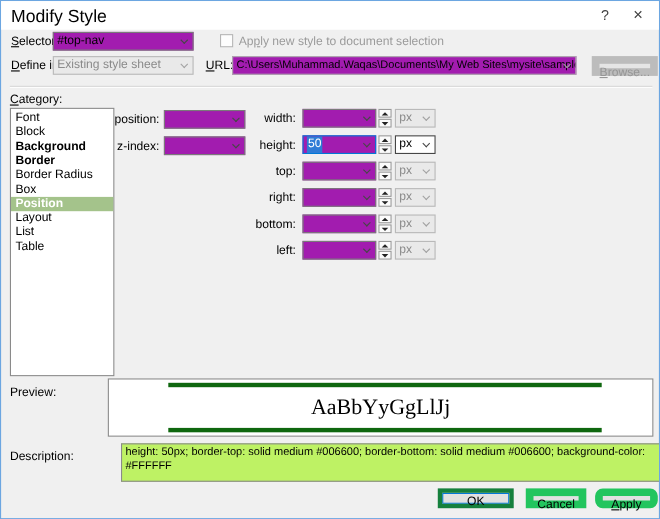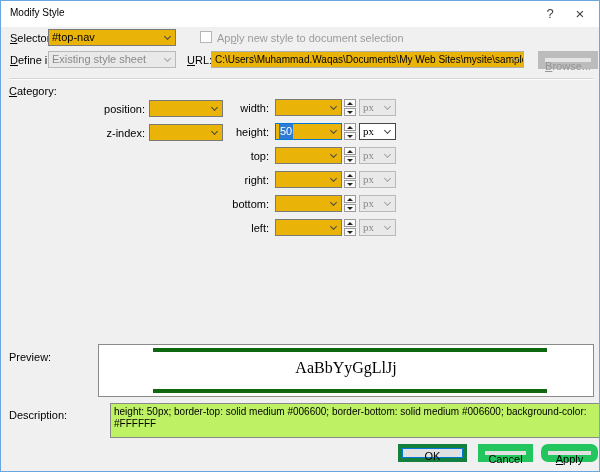--- a/index.html
+++ b/index.html
@@ -4,29 +4,29 @@
 <style>
   * { margin:0; padding:0; box-sizing:border-box; }
   html,body { width:600px; height:472px; }
   body { font-family:"Liberation Sans", sans-serif; font-size:11px; color:#000; }
 
   .dialog { position:absolute; left:0; top:0; width:600px; height:472px;
             background:#f0f0f0; border:1px solid #6ca6e1; overflow:hidden; }
 
   
   .titlebar { position:absolute; left:0; top:0; width:100%; height:26px; background:#ffffff; }
-  .title { position:absolute; left:9px; top:6px; font-size:10px; color:#000;text-align:right; }
+  .title { position:absolute; left:9px; top:6px; font-size:16px; color:#000;text-align:right; }
   .cap-btn { position:absolute; top:0; width:30px; height:25px; text-align:center;
              line-height:25px; font-size:13px; color:#404040; }
   .cap-help { right:34px; }
   .cap-close { right:4px; font-size:15px; }
 
   
   .lbl { position:absolute; white-space:nowrap; }
-  .combo { position:absolute; background:#eab308; border:1px solid #7a7a7a; height:17px;
+  .combo { position:absolute; background:#a21caf; border:1px solid #7a7a7a; height:17px;
            line-height:15px; padding:0 14px 0 3px; white-space:nowrap; overflow:hidden; }
   .combo .chev { position:absolute; right:5px; top:4px; width:5px; height:5px;
                  border-right:1px solid #474747; border-bottom:1px solid #474747;
                  transform:rotate(45deg); }
   .combo.disabled { background:#e9e9e9; border-color:#b9b9b9; color:#8a8a8a; }
   .combo.disabled .chev { border-color:#a3a3a3; }
   .combo.soft { border-color:#b0b0b0; }
   .combo.focused { border-color:#0078d7; }
   .sel-text { background:#2e7cd6; color:#fff; padding:3px 1px; }
 
@@ -53,30 +53,30 @@
   .spinner { position:absolute; width:12px; height:17px; }
   .spin-btn { position:absolute; left:0; width:12px; height:8px; background:#fbfbfb;
               border:1px solid #9a9a9a; }
   .spin-up { top:0; } .spin-dn { top:9px; }
   .tri-up { position:absolute; left:2px; top:2px; width:0; height:0;
             border-left:3px solid transparent; border-right:3px solid transparent;
             border-bottom:3px solid #222; }
   .tri-dn { position:absolute; left:2px; top:2px; width:0; height:0;
             border-left:3px solid transparent; border-right:3px solid transparent;
             border-top:3px solid #222; }
-  .ucombo { width:37px;font-family:Liberation Serif, serif; }
+  .ucombo { width:37px; }
   .ucombo.on { border-color:#464646; color:#000; background:#fff; }
 
   
   .pvbox { position:absolute; left:97px; top:343px; width:496px; height:53px;
            background:#fff; border:1px solid #8a8a8a; }
   .pv-bar { position:absolute; left:54px; width:394px; height:4px; background:#0f670f; }
   .pv-bar.top { top:3px; } .pv-bar.bottom { bottom:3px; }
   .pv-text { position:absolute; left:0; top:14px; width:100%; text-align:center;
-             font-family:"Liberation Serif", serif; font-size:16px; color:#000; }
+             font-family:"Liberation Serif", serif; font-size:20px; color:#000; }
   .descbox { position:absolute; left:109px; top:402px; width:496px; height:35px;
              background:#bef264; border:1px solid #8a8a8a; padding:2px 3px;
              font-size:10px; line-height:12px; overflow:hidden; }
 
   u { text-decoration:underline; }
   .url-combo { font-size:10px; }
 </style>
 </head>
 <body>
 
@@ -106,20 +106,32 @@
   <span class="lbl" style="left:186px; top:53px;"><u>U</u>RL:</span>
   <div class="combo soft url-combo" style="left:210px; top:50px; width:313px;">
     <span>C:\Users\Muhammad.Waqas\Documents\My Web Sites\mysite\sample.css</span>
     <span class="chev" style="border-color:#a3a3a3;"></span>
   </div>
   <div class="btn disabled" style="left:537px; top:50px; width:60px;"><u>B</u>rowse...</div>
 
   <div class="separator"></div>
 
   <span class="lbl" style="left:8px; top:84px;"><u>C</u>ategory:</span>
+  <div class="catlist">
+    <div class="cat-item">Font</div>
+    <div class="cat-item">Block</div>
+    <div class="cat-item bold">Background</div>
+    <div class="cat-item bold">Border</div>
+    <div class="cat-item">Border Radius</div>
+    <div class="cat-item">Box</div>
+    <div class="cat-item selected">Position</div>
+    <div class="cat-item">Layout</div>
+    <div class="cat-item">List</div>
+    <div class="cat-item">Table</div>
+  </div>
 
   <span class="flabel" style="left:92px; top:102px; width:52px;">position:</span>
   <div class="combo" style="left:148px; top:99px; width:74px;">
     <span></span>
     <span class="chev"></span>
   </div>
   <span class="flabel" style="left:92px; top:126px; width:52px;">z-index:</span>
   <div class="combo" style="left:148px; top:123px; width:74px;">
     <span></span>
     <span class="chev"></span>

